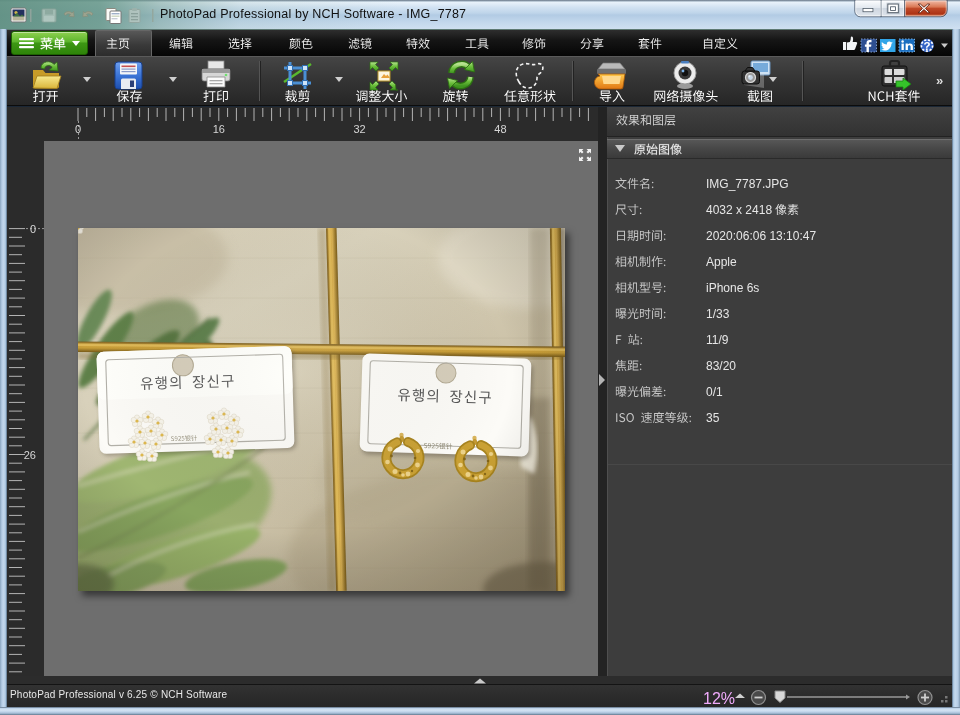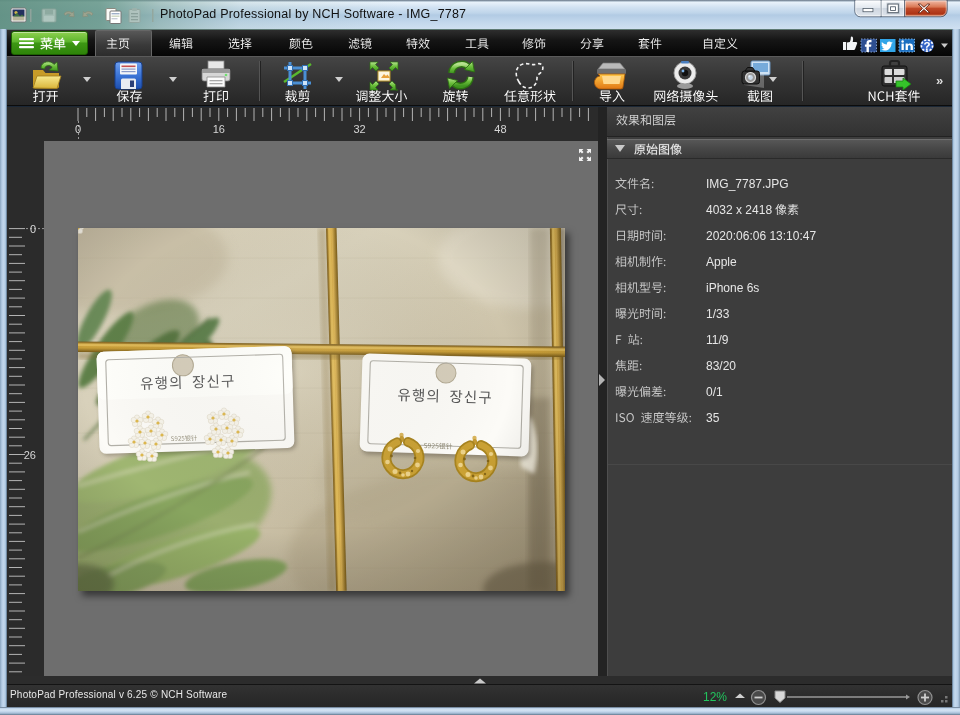--- a/index.html
+++ b/index.html
@@ -31,21 +31,21 @@
 
 #panel{left:607px;top:107px;width:345px;height:577px;background:#3d3d3d;border-left:1px solid #4f4f4f}
 #phead{left:607px;top:107px;width:345px;height:30px;background:linear-gradient(180deg,#414141 0,#323232 100%);border-bottom:1px solid #222}
 #psec{left:607px;top:139px;width:345px;height:20px;background:linear-gradient(180deg,#575757 0,#484848 45%,#3a3a3a 100%);border-top:1px solid #6e6e6e;border-bottom:1px solid #2a2a2a}
 .pv{position:absolute;left:706px;font-size:12px;color:#e6e6e6;white-space:pre}
 #pline{left:608px;top:464px;width:344px;height:1px;background:#2e2e2e;border-bottom:1px solid #484848}
 
 #splitter{left:7px;top:676px;width:945px;height:8px;background:#2c2c2c}
 #statusbar{left:7px;top:684px;width:945px;height:23px;background:linear-gradient(180deg,#323232 0,#262626 100%);border-top:1px solid #141414}
 #sbtext{left:10px;top:689px;font-size:10px;color:#e8e8e8;letter-spacing:.2px}
-#zoomtxt{left:703px;top:690px;font-size:12px;color:#22c55e}
+#zoomtxt{left:703px;top:690px;font-size:16px;color:#f0abfc}
 svg{display:block}
 #overlay{position:absolute;left:0;top:0;width:960px;height:715px;pointer-events:none}
 </style></head><body>
 <div id="win">
 <div class="ab" id="btop"></div>
     <div class="ab" id="btopteal"></div>
     <div class="ab" id="bleft"></div>
     <div class="ab" id="bright"></div>
     <div class="ab" id="bbot"></div>
     <svg class="ab" style="left:9px;top:6px" width="150" height="19" viewBox="0 0 150 19">

